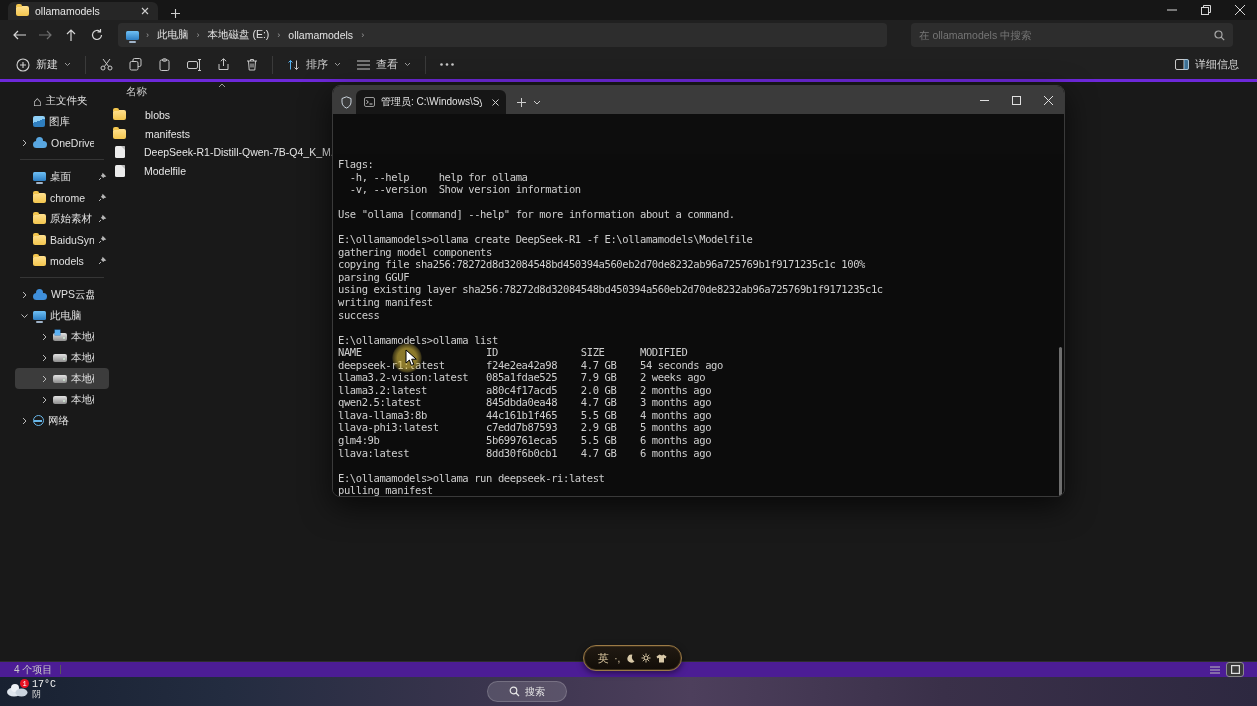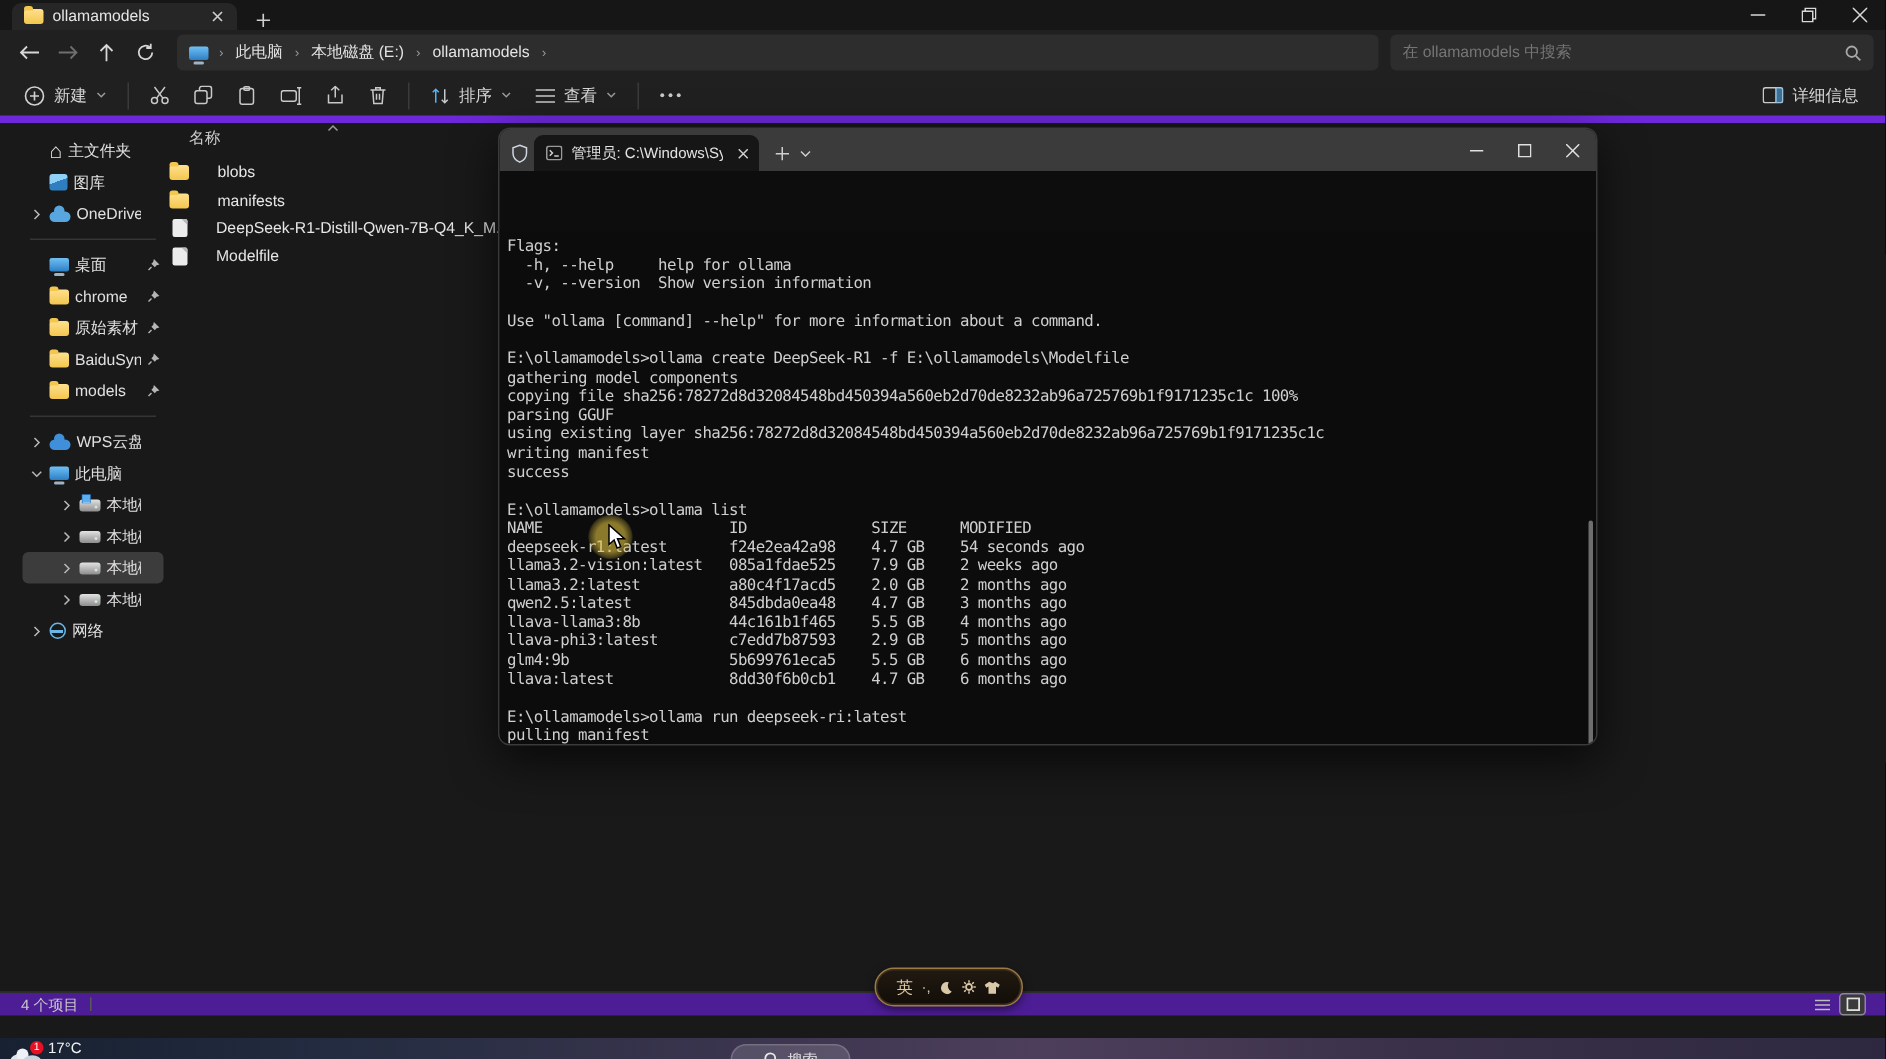--- a/index.html
+++ b/index.html
@@ -17,26 +17,26 @@
   .tab-add { margin-left:10px; }
   .win-controls { position:absolute; right:0; top:0; height:20px; display:flex; }
   .win-btn { width:34px; height:20px; display:flex; align-items:center; justify-content:center; }
 
   .xp-nav { position:absolute; top:20px; left:0; right:0; height:30px; background:#202020; display:flex; align-items:center; }
   .nav-btn { width:26px; height:24px; display:flex; align-items:center; justify-content:center; border-radius:4px; color:#cfcfcf; }
   .nav-btn.dim { color:#6a6a6a; }
   .addr-pill { height:24px; background:#2d2d2d; border-radius:4px; display:flex; align-items:center; margin-left:8px; flex:1; padding:0 8px; min-width:0; }
   .crumb { font-size:10.5px; color:#e3e3e3; padding:2px 5px; border-radius:3px; white-space:nowrap; }
   .crumb-sep { color:#9a9a9a; font-size:9px; padding:0 3px; }
-  .search-pill { width:322px; height:24px; background:#2d2d2d; border-radius:4px; margin:0 8px; display:flex; align-items:center; padding:0 8px; }
+  .search-pill { width:322px; height:24px; background:#2d2d2d; border-radius:4px; margin:0 24px; display:flex; align-items:center; padding:0 8px; }
   .search-pill input { flex:1; background:transparent; border:none; outline:none; color:#9c9c9c; font-size:10.5px;
     font-family:"Liberation Sans",sans-serif; }
 
   .xp-toolbar { position:absolute; top:50px; left:0; right:0; height:32px; background:#202020;
-    border-bottom:5px solid #6d28d9; display:flex; align-items:center; }
+    border-bottom:3px solid #6d28d9; display:flex; align-items:center; }
   .tb-btn { display:flex; align-items:center; gap:6px; padding:5px 8px; border-radius:4px; color:#d6d6d6; font-size:11px; white-space:nowrap; }
   .tb-sep { width:1px; height:18px; background:#3a3a3a; margin:0 6px; }
   .tb-right { margin-left:auto; margin-right:10px; }
 
   .xp-body { position:absolute; top:83px; bottom:16px; left:0; right:0; background:#191919; }
   .xp-sidebar { position:absolute; top:0; bottom:0; left:12px; width:100px; padding-top:7px; overflow:hidden; }
   .sb-item { display:flex; align-items:center; height:21px; gap:4px; margin:0 3px; padding-left:4px; border-radius:4px; }
   .sb-item[data-indent="1"] { padding-left:24px; }
   .sb-item.selected { background:#3c3c3c; }
   .sb-chev { width:10px; height:10px; flex:0 0 10px; display:flex; align-items:center; justify-content:center; }
@@ -111,22 +111,22 @@
   #cursor { position:absolute; left:405px; top:349px; z-index:50; }
 
   
   #ime-bar { position:absolute; left:583px; top:645px; width:99px; height:26px; z-index:41;
     background:linear-gradient(#211a12,#120d08); border:1px solid #9c7a45; box-shadow:inset 0 0 0 1px #3c2f1c, 0 2px 6px rgba(0,0,0,.5);
     border-radius:13px; display:flex; align-items:center; justify-content:space-evenly; padding:0 8px; }
   .ime-item { color:#ddc9a2; font-size:11px; display:flex; align-items:center; }
   .ime-glyph { font-size:10px; color:#d9c9a8; }
 
   
-  #taskbar { position:absolute; left:0; right:0; bottom:0; height:14px; z-index:30;
-    background:linear-gradient(90deg,#182131 0%,#232c40 18%,#3e3650 42%,#4d3f5c 55%,#3a3049 75%,#2d2840 100%); }
+  #taskbar { position:absolute; left:0; right:0; bottom:0; height:29px; z-index:30;
+    background:linear-gradient(90deg,#182131 0%,#232c40 18%,#3e3650 42%,#4d3f5c 55%,#3a3049 75%,#2d2840 100%);font-family:Liberation Mono, monospace; }
   .tb-abs { position:absolute; display:flex; align-items:center; justify-content:center; }
   .weather { left:6px; top:2px; gap:4px; }
   .weather-temp { font-size:10px; color:#f2f2f2; line-height:11px; }
   .weather-cond { font-size:9px; color:#d8d8d8; line-height:10px; }
   .badge { position:absolute; left:14px; top:-3px; width:9px; height:9px; border-radius:50%; background:var(--badgeRed);
     color:#fff; font-size:7px; display:flex; align-items:center; justify-content:center; }
   .tb-search { left:487px; top:4px; width:80px; height:21px; border-radius:11px;
     background:rgba(250,250,250,.14); border:1px solid rgba(255,255,255,.18); gap:5px; }
   .tb-search-label { font-size:10px; color:#e8e8e8; }
 

